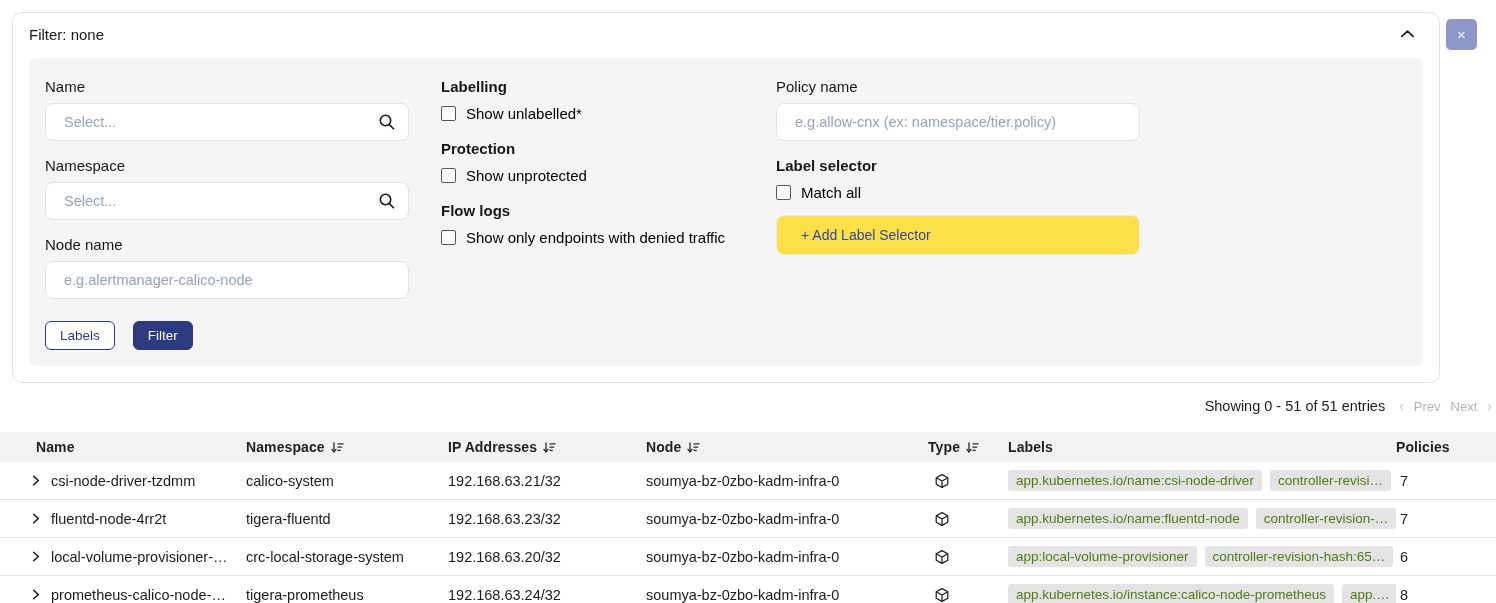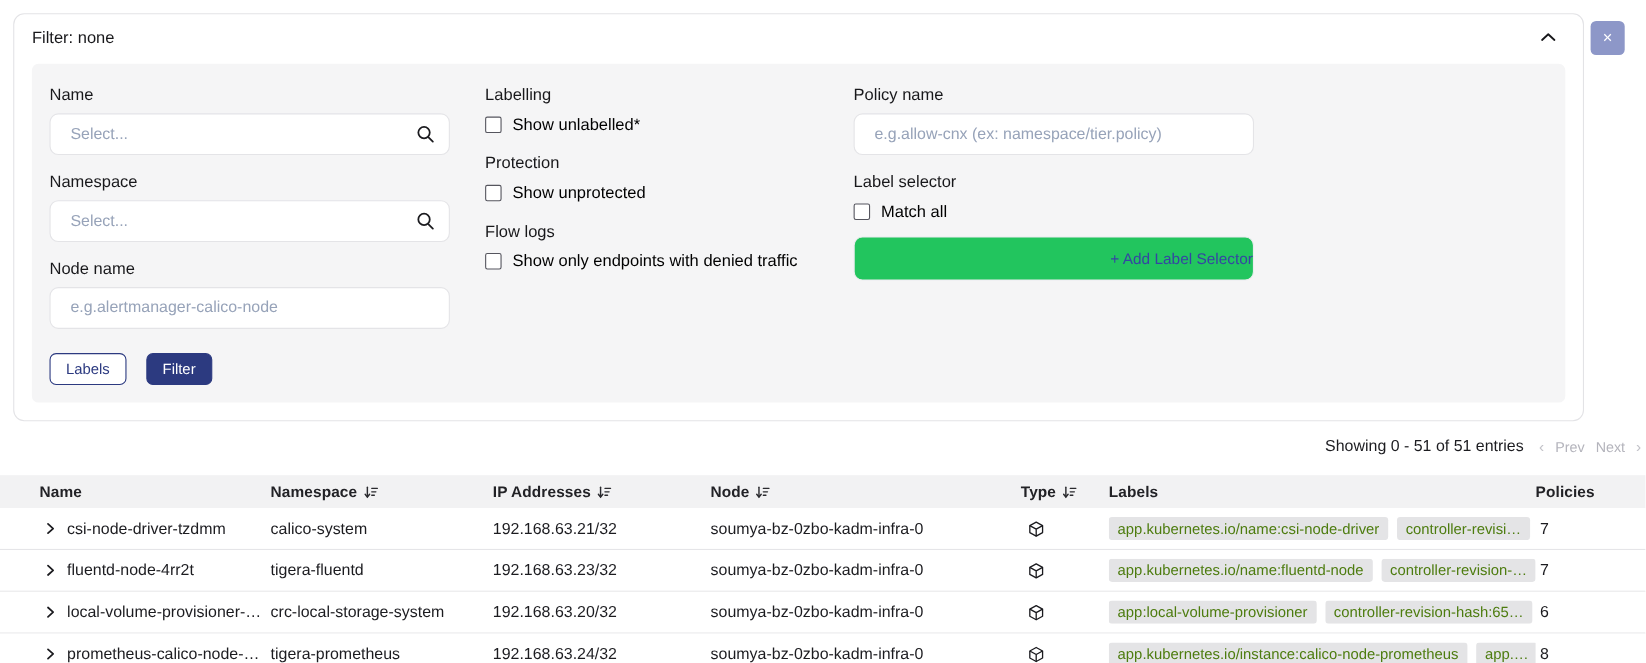--- a/index.html
+++ b/index.html
@@ -24,34 +24,34 @@
 
   .field-label { display:block; font-size:15px; font-weight:500; color:#18181b; margin-bottom:8px; }
   .input-wrap { position:relative; margin-bottom:16px; }
   .text-input { width:100%; height:38px; background:#fff; border:1px solid #e4e4e7;
     border-radius:8px; padding:0 38px 0 18px; font-size:14.5px; color:#1b1b1f;
     font-family:"Liberation Sans", sans-serif; outline:none; }
   .text-input::placeholder { color:#97a3b9; opacity:1; }
   .no-icon .text-input { padding-right:2px; }
   .search-icon { position:absolute; right:12px; top:9px; }
 
-  .section-label { font-size:15px; font-weight:400; color:#18181b; margin-bottom:10px; }
+  .section-label { font-size:15px; font-weight:700; color:#18181b; margin-bottom:10px; }
   .check-row { display:flex; align-items:center; gap:10px; margin-bottom:18px; }
   .checkbox { appearance:none; -webkit-appearance:none; width:15px; height:15px;
     border:1.6px solid #55555e; border-radius:2px; background:#fff; cursor:pointer; flex:none; }
   .check-label { font-size:15px; color:#000000; }
 
   .btn-row { display:flex; gap:18px; margin-top:22px; }
   .btn { font-family:"Liberation Sans", sans-serif; font-size:13.5px; font-weight:500;
     border-radius:6px; padding:6px 14px; cursor:pointer; }
   .btn-outline { background:#fff; color:#2c3a80; border:1px solid #2c3a80; }
   .btn-solid { background:#2c3a80; color:#fff; border:1px solid #2c3a80; }
 
-  .add-selector-btn { width:100%; height:40px; background:#22c55e; border:1px solid #ececef;
-    border-radius:8px; text-align:right; padding-left:24px; font-size:14px; font-weight:500;
+  .add-selector-btn { width:100%; height:40px; background:#fde047; border:1px solid #ececef;
+    border-radius:8px; text-align:left; padding-left:24px; font-size:14px; font-weight:500;
     color:#3545a3; cursor:pointer; font-family:"Liberation Sans", sans-serif; }
 
   .dismiss-btn { position:absolute; left:1446px; top:19px; width:31px; height:31px;
     background:#8d97c8; border:none; border-radius:5px; color:#fff; font-size:15px;
     cursor:pointer; display:flex; align-items:center; justify-content:center; line-height:1; }
 
   
   .table-meta { position:absolute; top:398px; right:4px; display:flex; align-items:center; gap:14px; }
   .showing { font-size:14.5px; color:#1c1c20; }
   .pager { display:flex; align-items:center; gap:10px; }
@@ -61,21 +61,21 @@
   
   .endpoint-table { position:absolute; top:432px; left:0; width:1496px; }
   .tr { display:grid; grid-template-columns:246px 202px 198px 282px 80px 388px 1fr;
     align-items:center; }
   .thead .tr { background:#f2f2f3; height:30px; }
   .th { font-size:14px; font-weight:700; color:#222226; letter-spacing:0.1px;
     display:flex; align-items:center; gap:6px; white-space:nowrap; }
   .th.first { padding-left:36px; }
   .tbody .tr { height:38px; background:#fff; border-bottom:1px solid #e5e5e8; }
   .td { font-size:14.5px; color:#1c1c20; white-space:nowrap; overflow:hidden; }
-  .td.name-cell { display:flex; align-items:center; gap:8px; padding-left:38px; }
+  .td.name-cell { display:flex; align-items:center; gap:8px; padding-left:28px; }
   .row-chevron { display:flex; align-items:center; cursor:pointer; flex:none; }
   .td.type-cell { padding-left:6px; display:flex; align-items:center; }
   .td.labels-cell { display:flex; align-items:center; gap:8px; }
   .td.policies-cell { padding-left:4px; }
   .badge { background:#e4e4e6; color:#4d7c0f; border-radius:3px; padding:3px 8px;
     font-size:13.5px; white-space:nowrap; }
 </style>
 </head>
 <body>
 

